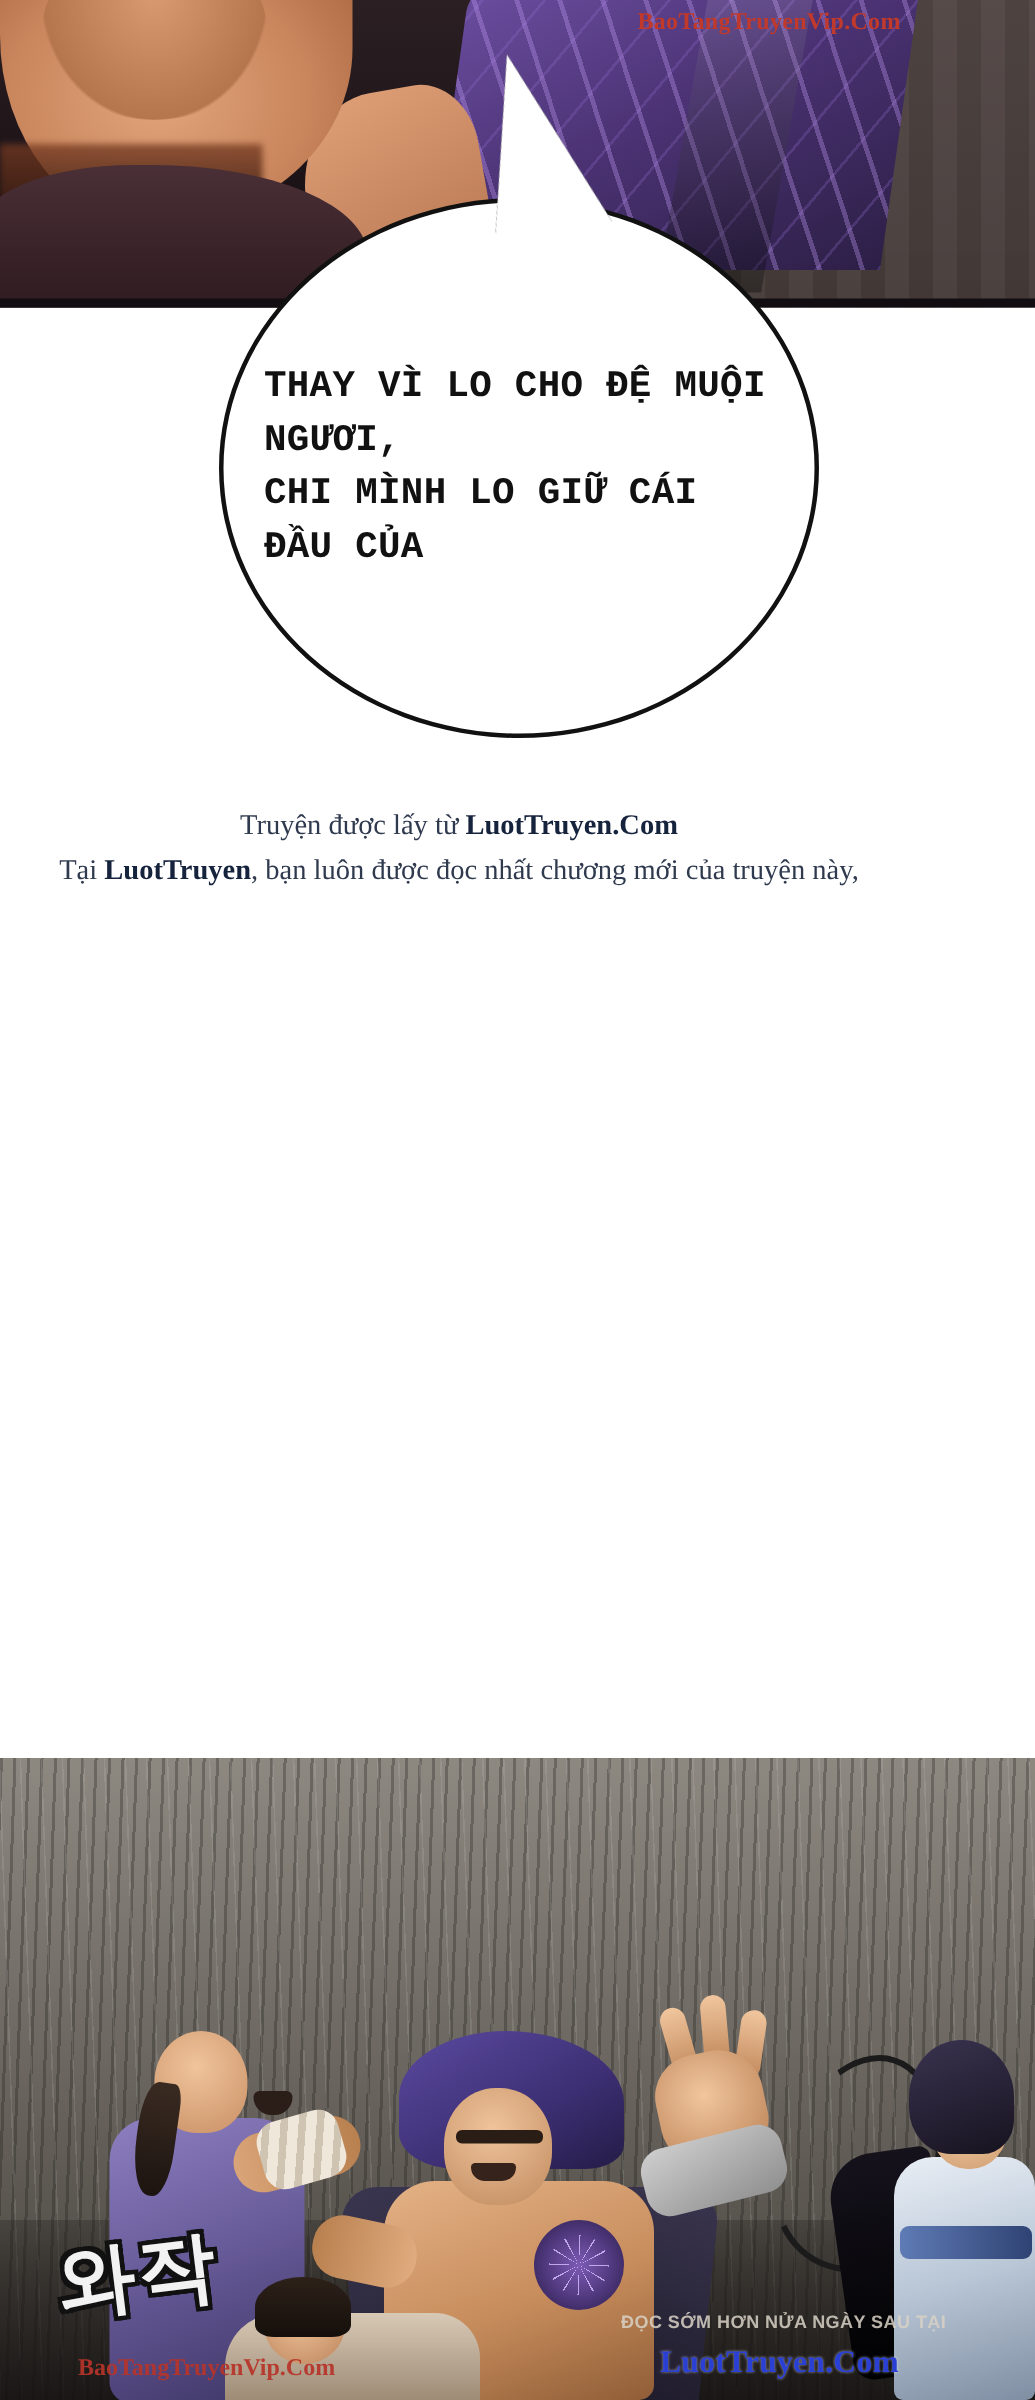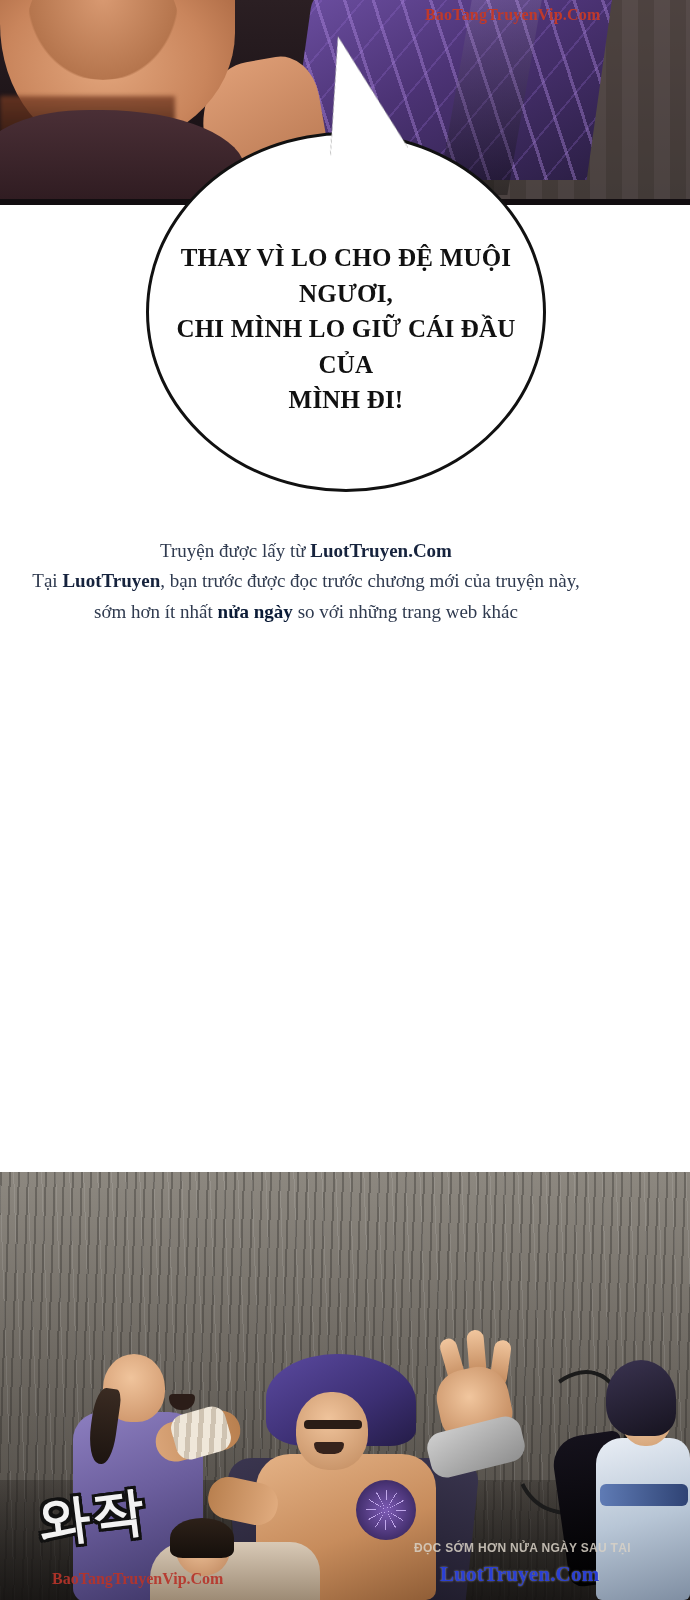--- a/index.html
+++ b/index.html
@@ -128,22 +128,21 @@
     border-left: 22px solid transparent;
     border-right: 62px solid transparent;
     border-bottom: 126px solid #111111;
     transform: rotate(-6deg);
     z-index: -1;
   }
   .bubble-oval .txt {
     position: absolute;
     left: 30px; top: 108px;
     width: 340px;
-    text-align: center;
-    font-family: Liberation Serif, serif;
+    font-family: Liberation Mono, monospace;
     font-weight: 700;
     font-size: 25px;
     line-height: 1.42;
     color: #111111;
     letter-spacing: .2px;
   }
 
   
   .credit {
     position: absolute;
@@ -454,28 +453,26 @@
 
   <div class="wm-top">BaoTangTruyenVip.Com</div>
 
   <div class="bubble-oval">
     <div class="tail-outline"></div>
     <div class="shape"></div>
     <div class="tail"></div>
     <div class="txt">
       <div>THAY VÌ LO CHO ĐỆ MUỘI NGƯƠI,</div>
       <div>CHI MÌNH LO GIỮ CÁI ĐẦU CỦA</div>
-      <div>MÌNH ĐI!</div>
     </div>
   </div>
 
   <div class="credit">
     <span class="line"><span>Truyện được lấy từ </span><span class="brand">LuotTruyen.Com</span></span>
-    <span class="line"><span>Tại </span><span class="brand">LuotTruyen</span><span>, bạn trước được đọc trước chương mới của truyện này,</span></span>
-    <span class="line"><span>sớm hơn ít nhất </span><span class="hl">nửa ngày</span><span> so với những trang web khác</span></span>
+    <span class="line"><span>Tại </span><span class="brand">LuotTruyen</span><span>, bạn luôn được đọc nhất chương mới của truyện này,</span></span>
   </div>
 
   <div class="panel-bottom">
     <div class="p2-bg"></div>
     <div class="p2-streaks"></div>
     <div class="p2-floor"></div>
 
     <div class="fig fig-monk">
       <div class="body"></div>
       <div class="head">

